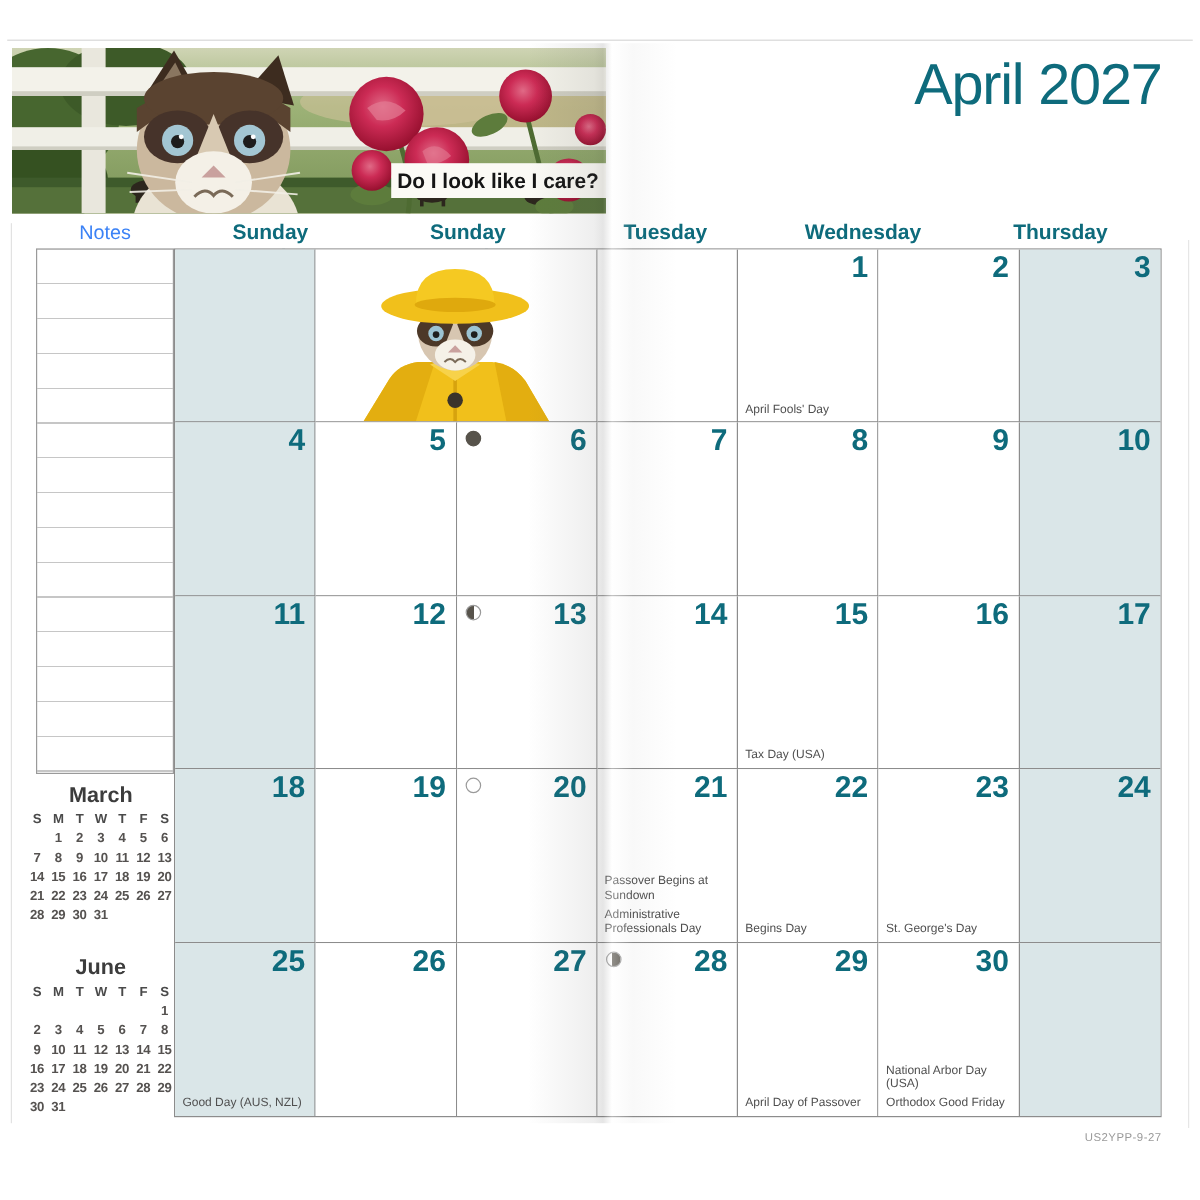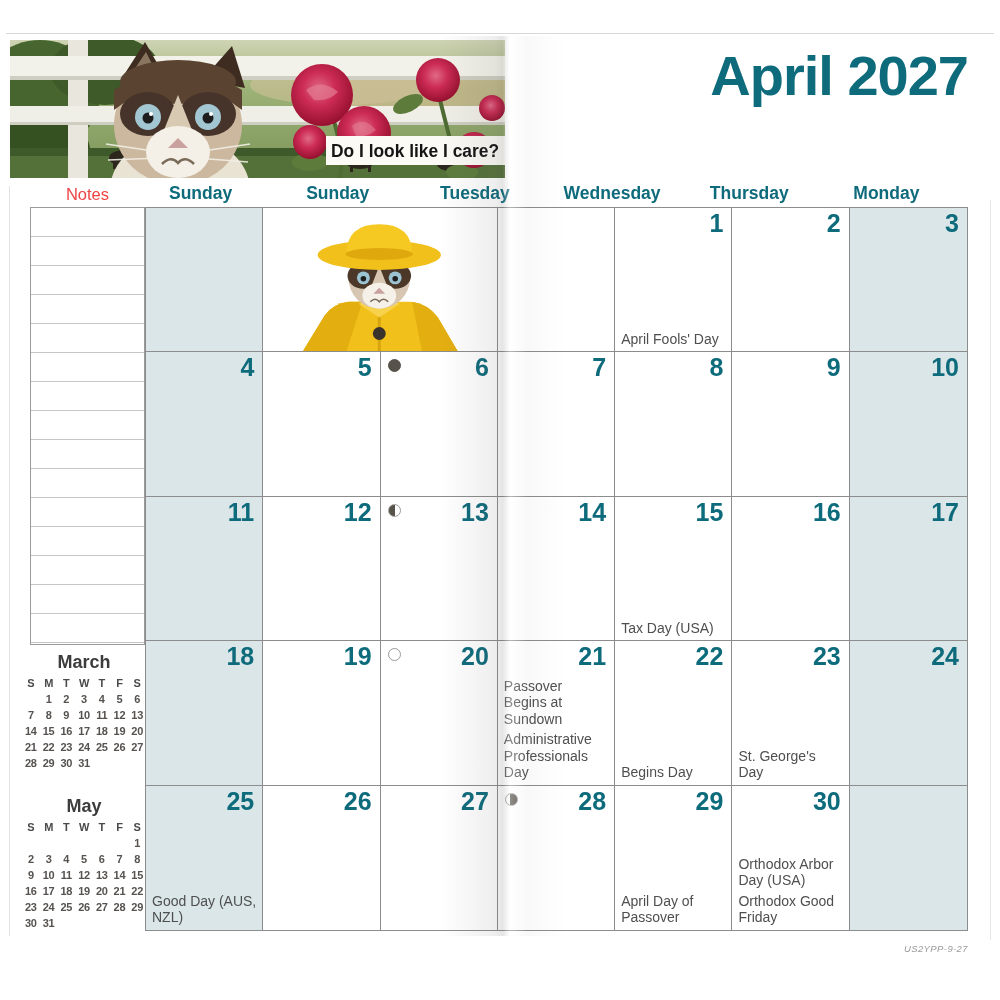--- a/index.html
+++ b/index.html
@@ -12,31 +12,31 @@
   .hairline-left{position:absolute;left:9px;top:186px;height:750px;width:1px;background:#e2e2e2;}
   .hairline-right{position:absolute;left:990px;top:200px;height:740px;width:1px;background:#e6e6e6;}
 
   
   .banner{position:absolute;left:10px;top:40px;width:495px;height:138px;overflow:hidden;background:#9fae77;}
   .banner svg{display:block;}
 
   
   .month-title{
     position:absolute;right:32px;top:48px;width:420px;text-align:right;
-    font-size:56px;font-weight:bold;color:#0E6B7C;letter-spacing:-1px;line-height:1;
+    font-size:48px;font-weight:normal;color:#0E6B7C;letter-spacing:-1px;line-height:1;
   }
 
   
   .notes-label{
     position:absolute;left:30px;top:185px;width:115px;text-align:center;
-    font-size:16.5px;color:#ef4444;
+    font-size:16.5px;color:#3b82f6;
   }
   .weekday-row{
-    position:absolute;left:132px;top:183px;width:823px;height:22px;
-    display:grid;grid-template-columns:repeat(6,1fr);
+    position:absolute;left:143px;top:183px;width:823px;height:22px;
+    display:grid;grid-template-columns:repeat(5,1fr);
   }
   .weekday-row .wd{
     text-align:center;font-size:17.5px;font-weight:bold;color:#0E6B7C;
   }
 
   
   .grid{
     position:absolute;left:145px;top:207px;width:823px;height:724px;
     display:grid;grid-template-columns:repeat(7,1fr);grid-template-rows:repeat(5,1fr);
     border:1px solid #8C8C8C;box-sizing:border-box;background:#fff;
@@ -48,21 +48,21 @@
   .cell.nbr{border-right:none;}
   .cell.nbb{border-bottom:none;}
   .cell.shaded{background:#DAE6E8;}
   .cell.span2{grid-column:span 2;}
   .daynum{
     position:absolute;top:2px;right:8px;
     font-size:25px;font-weight:bold;color:#0E6B7C;line-height:1.1;
   }
   .holidays{
     position:absolute;left:6px;right:6px;bottom:4px;
-    font-size:14px;color:#4F4F4F;line-height:1.18;
+    font-size:10px;color:#4F4F4F;line-height:1.18;
   }
   .holidays .holiday{margin-top:4px;}
   .holidays .holiday:first-child{margin-top:0;}
   .moon{
     position:absolute;top:7px;left:7px;width:13px;height:13px;border-radius:50%;
     border:1.5px solid #9a9a9a;box-sizing:border-box;background:#fff;
   }
   .moon.new-moon{background:#57534b;border-color:#57534b;}
   .moon.first-quarter{background:linear-gradient(90deg,#57534b 0 52%,#ffffff 52%);}
   .moon.full-moon{background:#ffffff;}
@@ -90,21 +90,21 @@
   .mini-grid span.dow{color:#4a4a4a;}
 
   
   .fold{
     position:absolute;left:440px;top:36px;width:125px;height:900px;pointer-events:none;
     background:linear-gradient(90deg,rgba(90,90,90,0) 0%,rgba(90,90,90,0.10) 44%,rgba(70,70,70,0.14) 50%,rgba(255,255,255,0.35) 56%,rgba(90,90,90,0.04) 70%,rgba(90,90,90,0) 100%);
   }
 
   .product-code{
     position:absolute;left:840px;top:943px;width:128px;text-align:right;
-    font-size:9.5px;color:#9A9A9A;letter-spacing:0.4px;font-style:italic;
+    font-size:9.5px;color:#9A9A9A;letter-spacing:0.4px;
   }
 </style>
 </head>
 <body>
 
 <div class="hairline-top"></div>
 <div class="hairline-left"></div>
 <div class="hairline-right"></div>
 
 <div class="banner">
@@ -352,21 +352,21 @@
     </div>
     <div class="cell nbb">
       <span class="daynum">29</span>
       <div class="holidays">
         <div class="holiday">April Day of Passover</div>
       </div>
     </div>
     <div class="cell nbb">
       <span class="daynum">30</span>
       <div class="holidays">
-        <div class="holiday">Orthodox Arbor Day (USA)</div>
+        <div class="holiday">National Arbor Day (USA)</div>
         <div class="holiday">Orthodox Good Friday</div>
       </div>
     </div>
     <div class="cell shaded nbr nbb"></div>
   </div>
 
 <div class="mini-cal m0">
   <div class="mini-title">March</div>
   <div class="mini-grid">
       <span class="dow">S</span>
@@ -407,21 +407,21 @@
       <span>28</span>
       <span>29</span>
       <span>30</span>
       <span>31</span>
       <span></span>
       <span></span>
       <span></span>
     </div>
 </div>
 <div class="mini-cal m1">
-  <div class="mini-title">May</div>
+  <div class="mini-title">June</div>
   <div class="mini-grid">
       <span class="dow">S</span>
       <span class="dow">M</span>
       <span class="dow">T</span>
       <span class="dow">W</span>
       <span class="dow">T</span>
       <span class="dow">F</span>
       <span class="dow">S</span>
       <span></span>
       <span></span>

